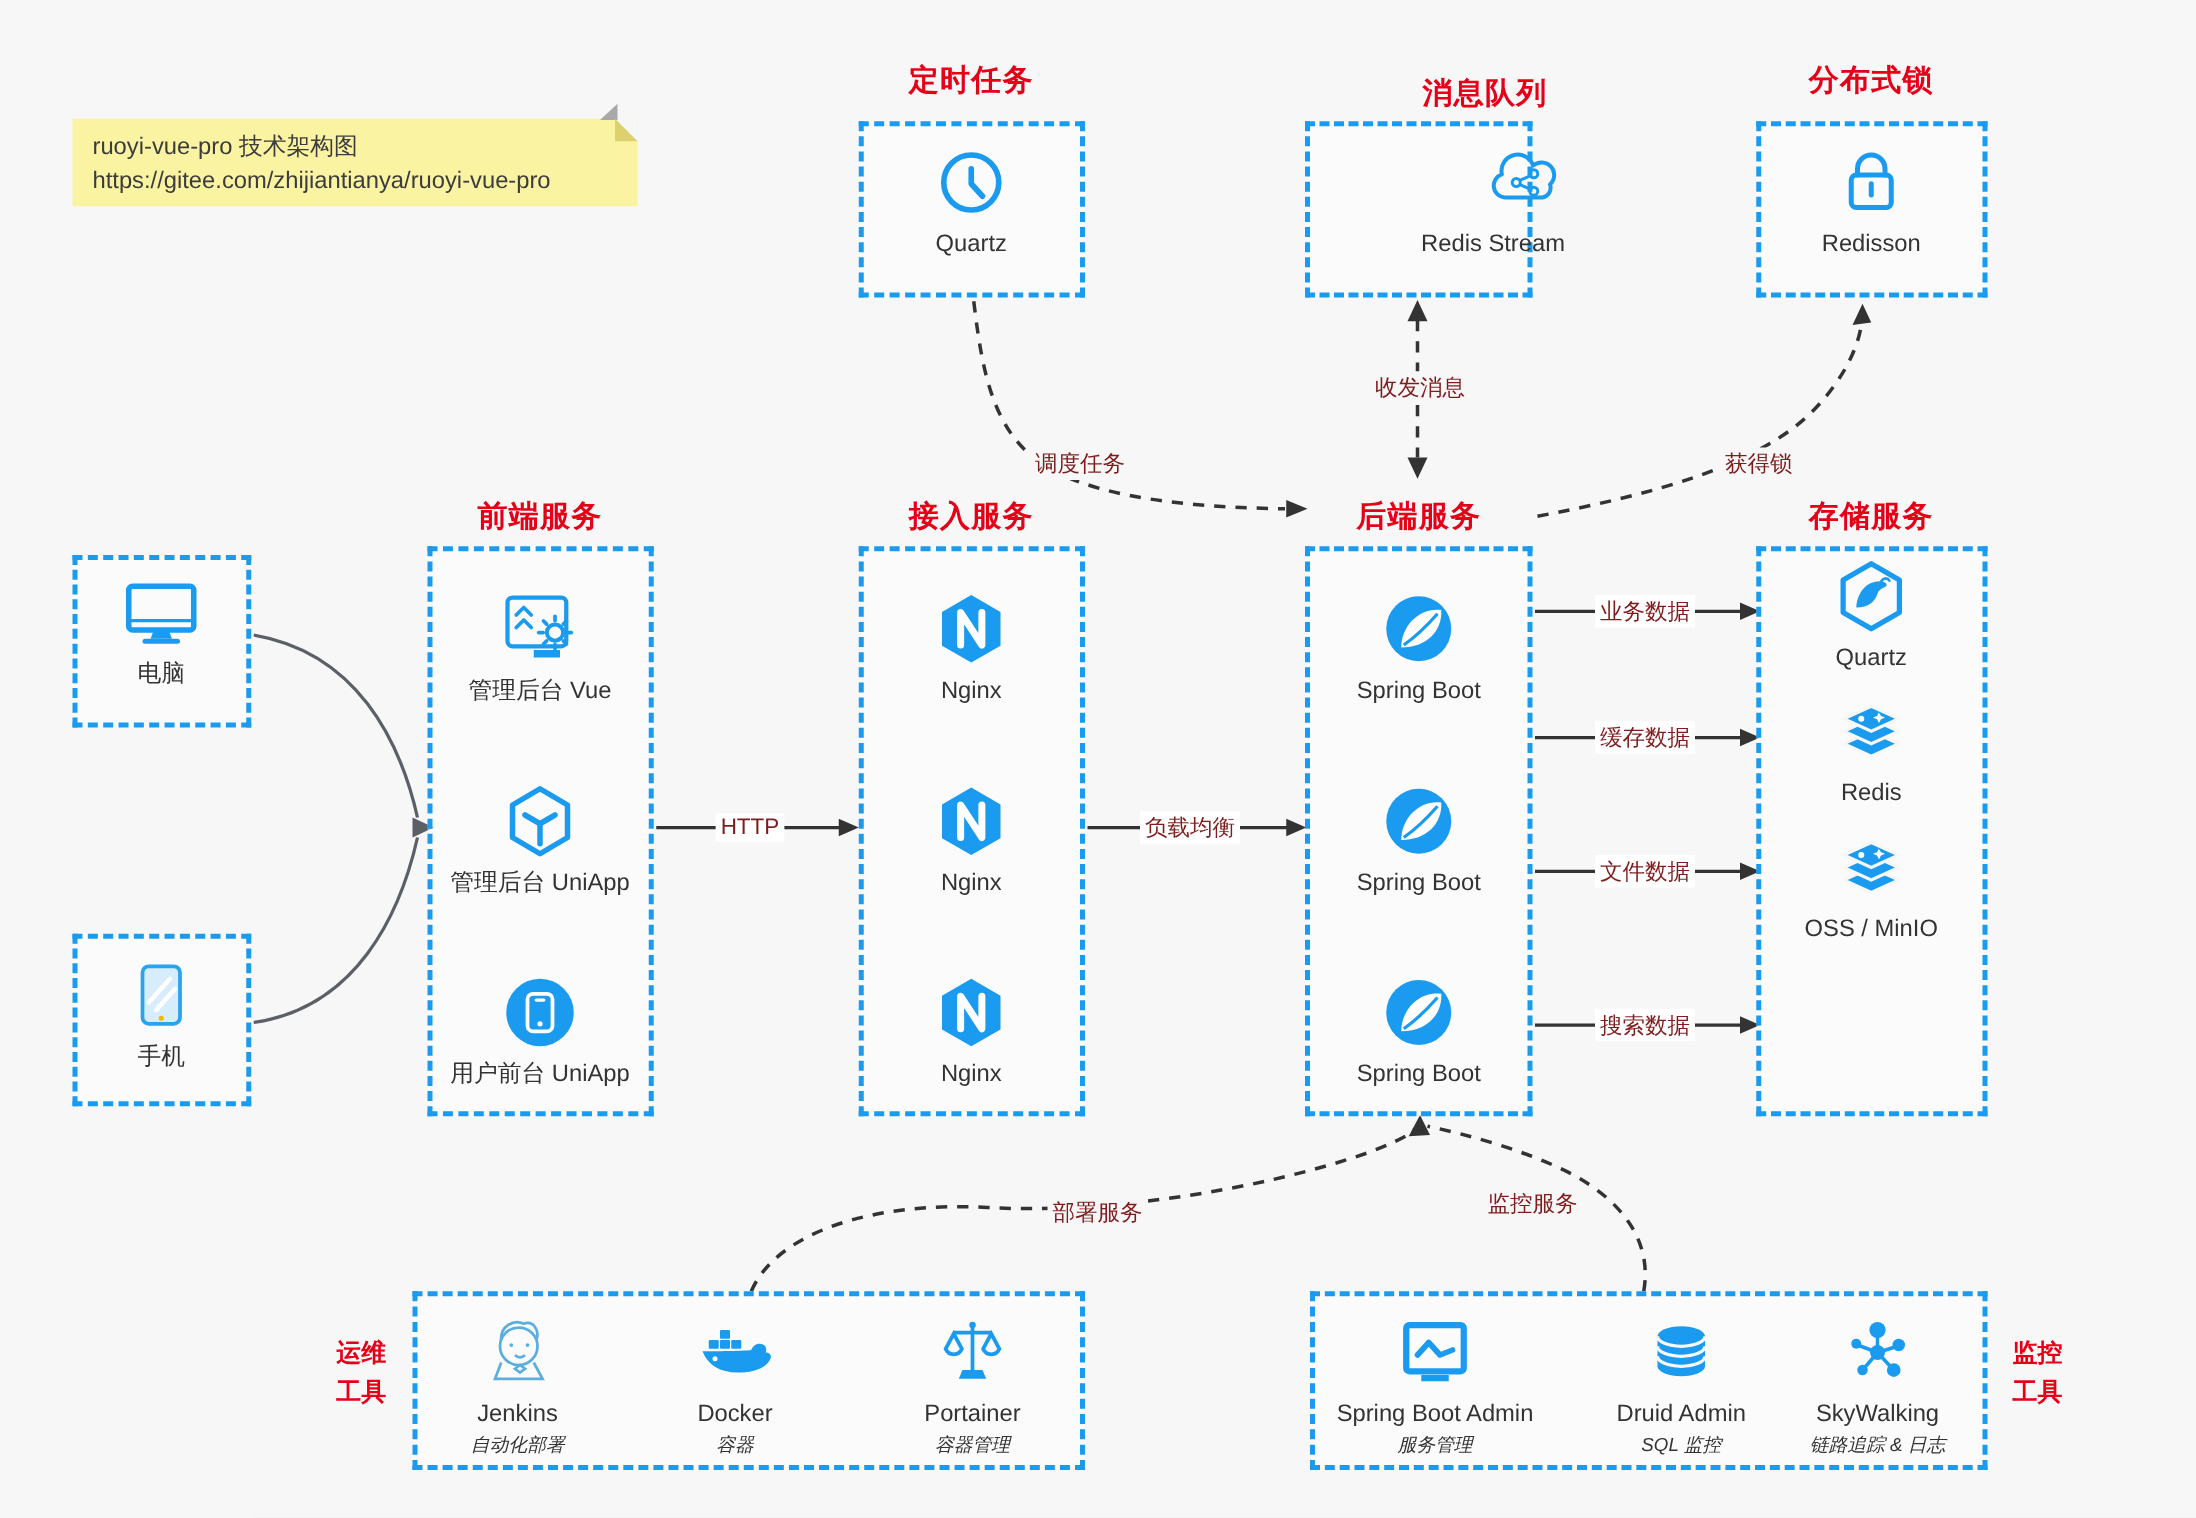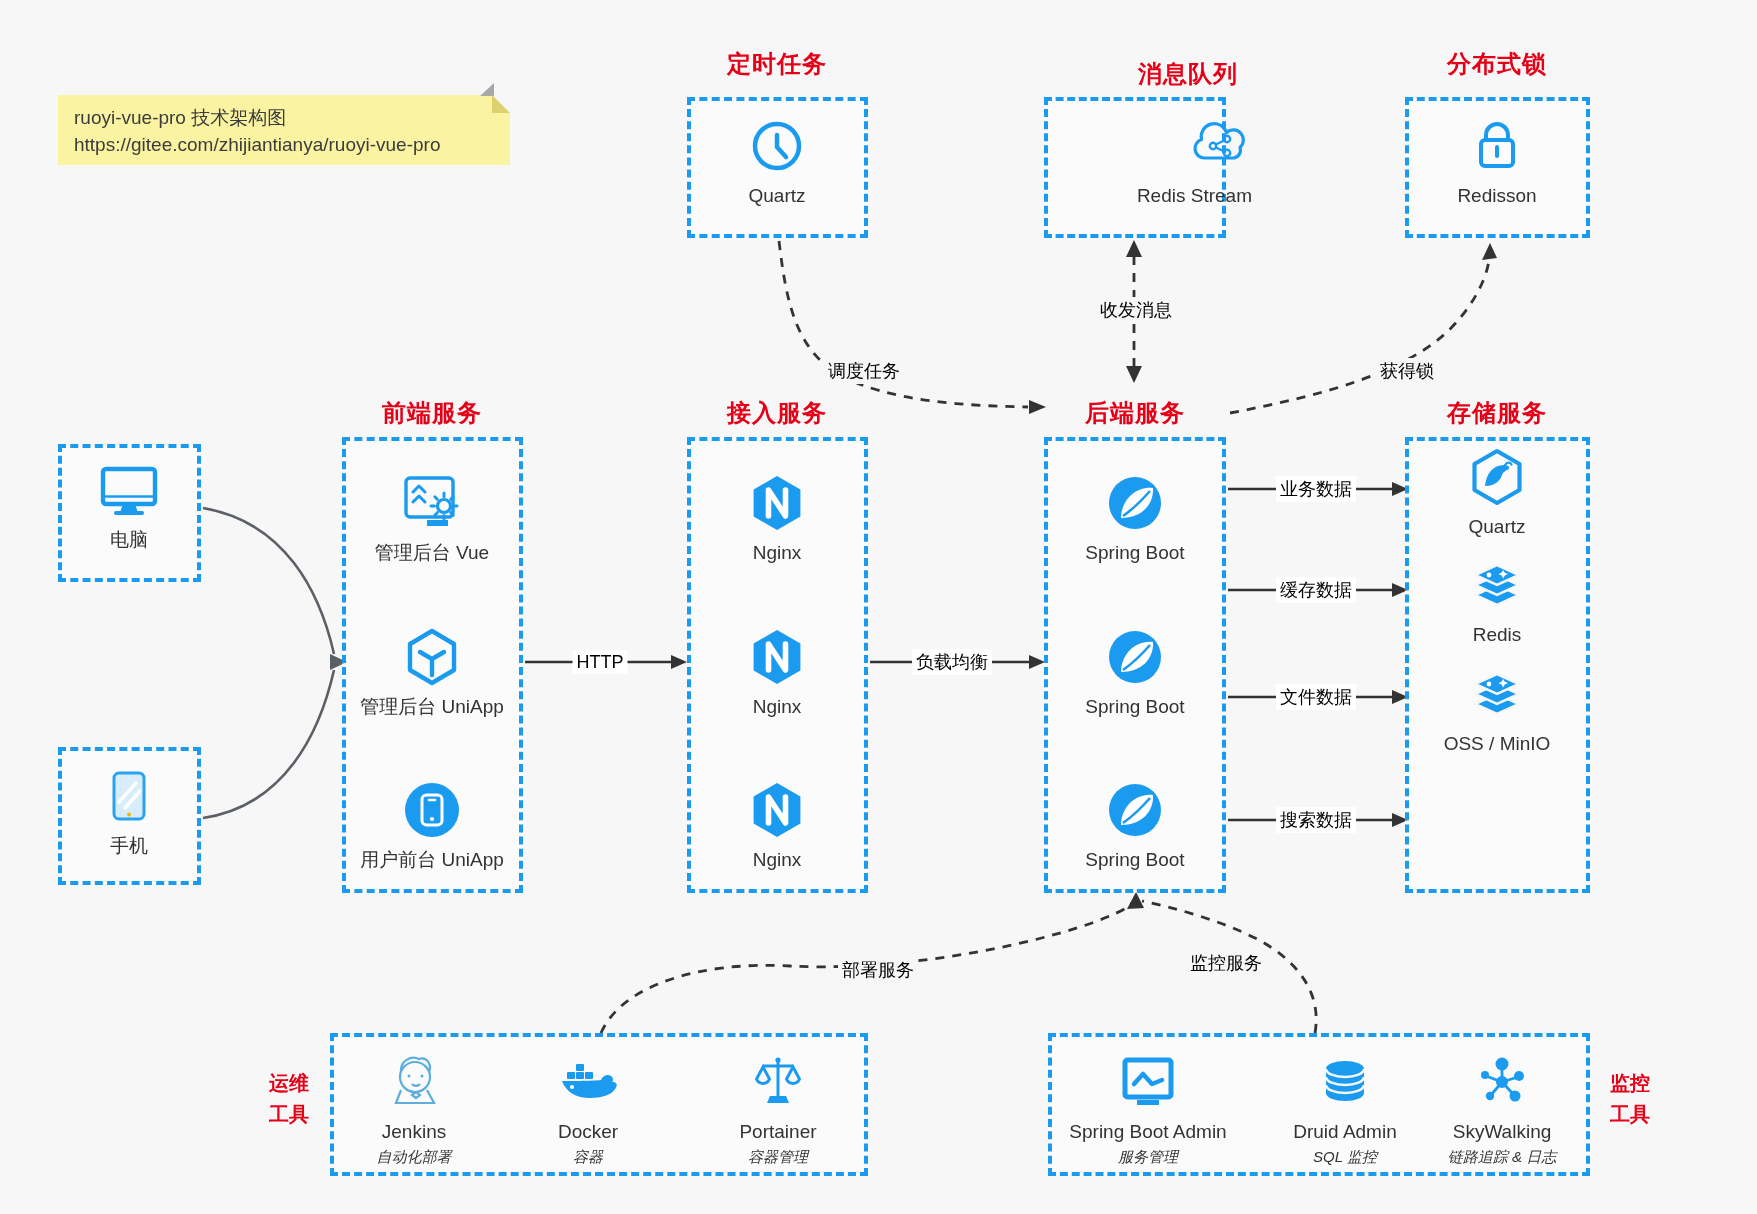--- a/index.html
+++ b/index.html
@@ -9,21 +9,21 @@
   .dbox{position:absolute;box-sizing:border-box;border:4px dashed #1b9bf0;background:rgba(255,255,255,.45);}
   .rtitle{position:absolute;transform:translateX(-50%);font-size:24px;font-weight:bold;color:#e60017;
           white-space:nowrap;letter-spacing:1px;}
   .rside{position:absolute;transform:translateX(-50%);font-size:20px;font-weight:bold;color:#e60017;
          line-height:31px;text-align:center;white-space:nowrap;}
   .item{position:absolute;transform:translateX(-50%);display:flex;flex-direction:column;align-items:center;width:210px;}
   .icon{width:64px;height:64px;display:flex;align-items:center;justify-content:center;}
   .icon svg{width:64px;height:64px;display:block;}
   .ilabel{margin-top:7px;font-size:19px;color:#333;white-space:nowrap;line-height:22px;}
   .isub{margin-top:3px;font-size:15px;color:#333;white-space:nowrap;line-height:22px;font-style:italic;}
-  .elabel{position:absolute;transform:translate(-50%,-50%);font-size:18px;color:#000000;background:#ffffff;
+  .elabel{position:absolute;transform:translate(-50%,-50%);font-size:18px;color:#7f1d1d;background:#ffffff;
           padding:1px 4px;white-space:nowrap;}
   .elabel.dim{background:#f7f7f8;}
   .note{position:absolute;left:58px;top:95px;width:452px;height:70px;background:#faf3a2;
         box-sizing:border-box;padding:9px 0 0 16px;font-size:19px;line-height:27px;color:#3c3c3c;}
   .note::before{content:'';position:absolute;top:0;right:0;width:0;height:0;
         border-top:18px solid #f7f7f8;border-left:18px solid transparent;}
   .note::after{content:'';position:absolute;top:0;right:0;width:0;height:0;
         border-bottom:18px solid #ddd06e;border-right:18px solid transparent;}
   .note .flap{position:absolute;top:-12px;right:16px;width:0;height:0;
         border-bottom:13px solid #a8a8a8;border-left:14px solid transparent;}

